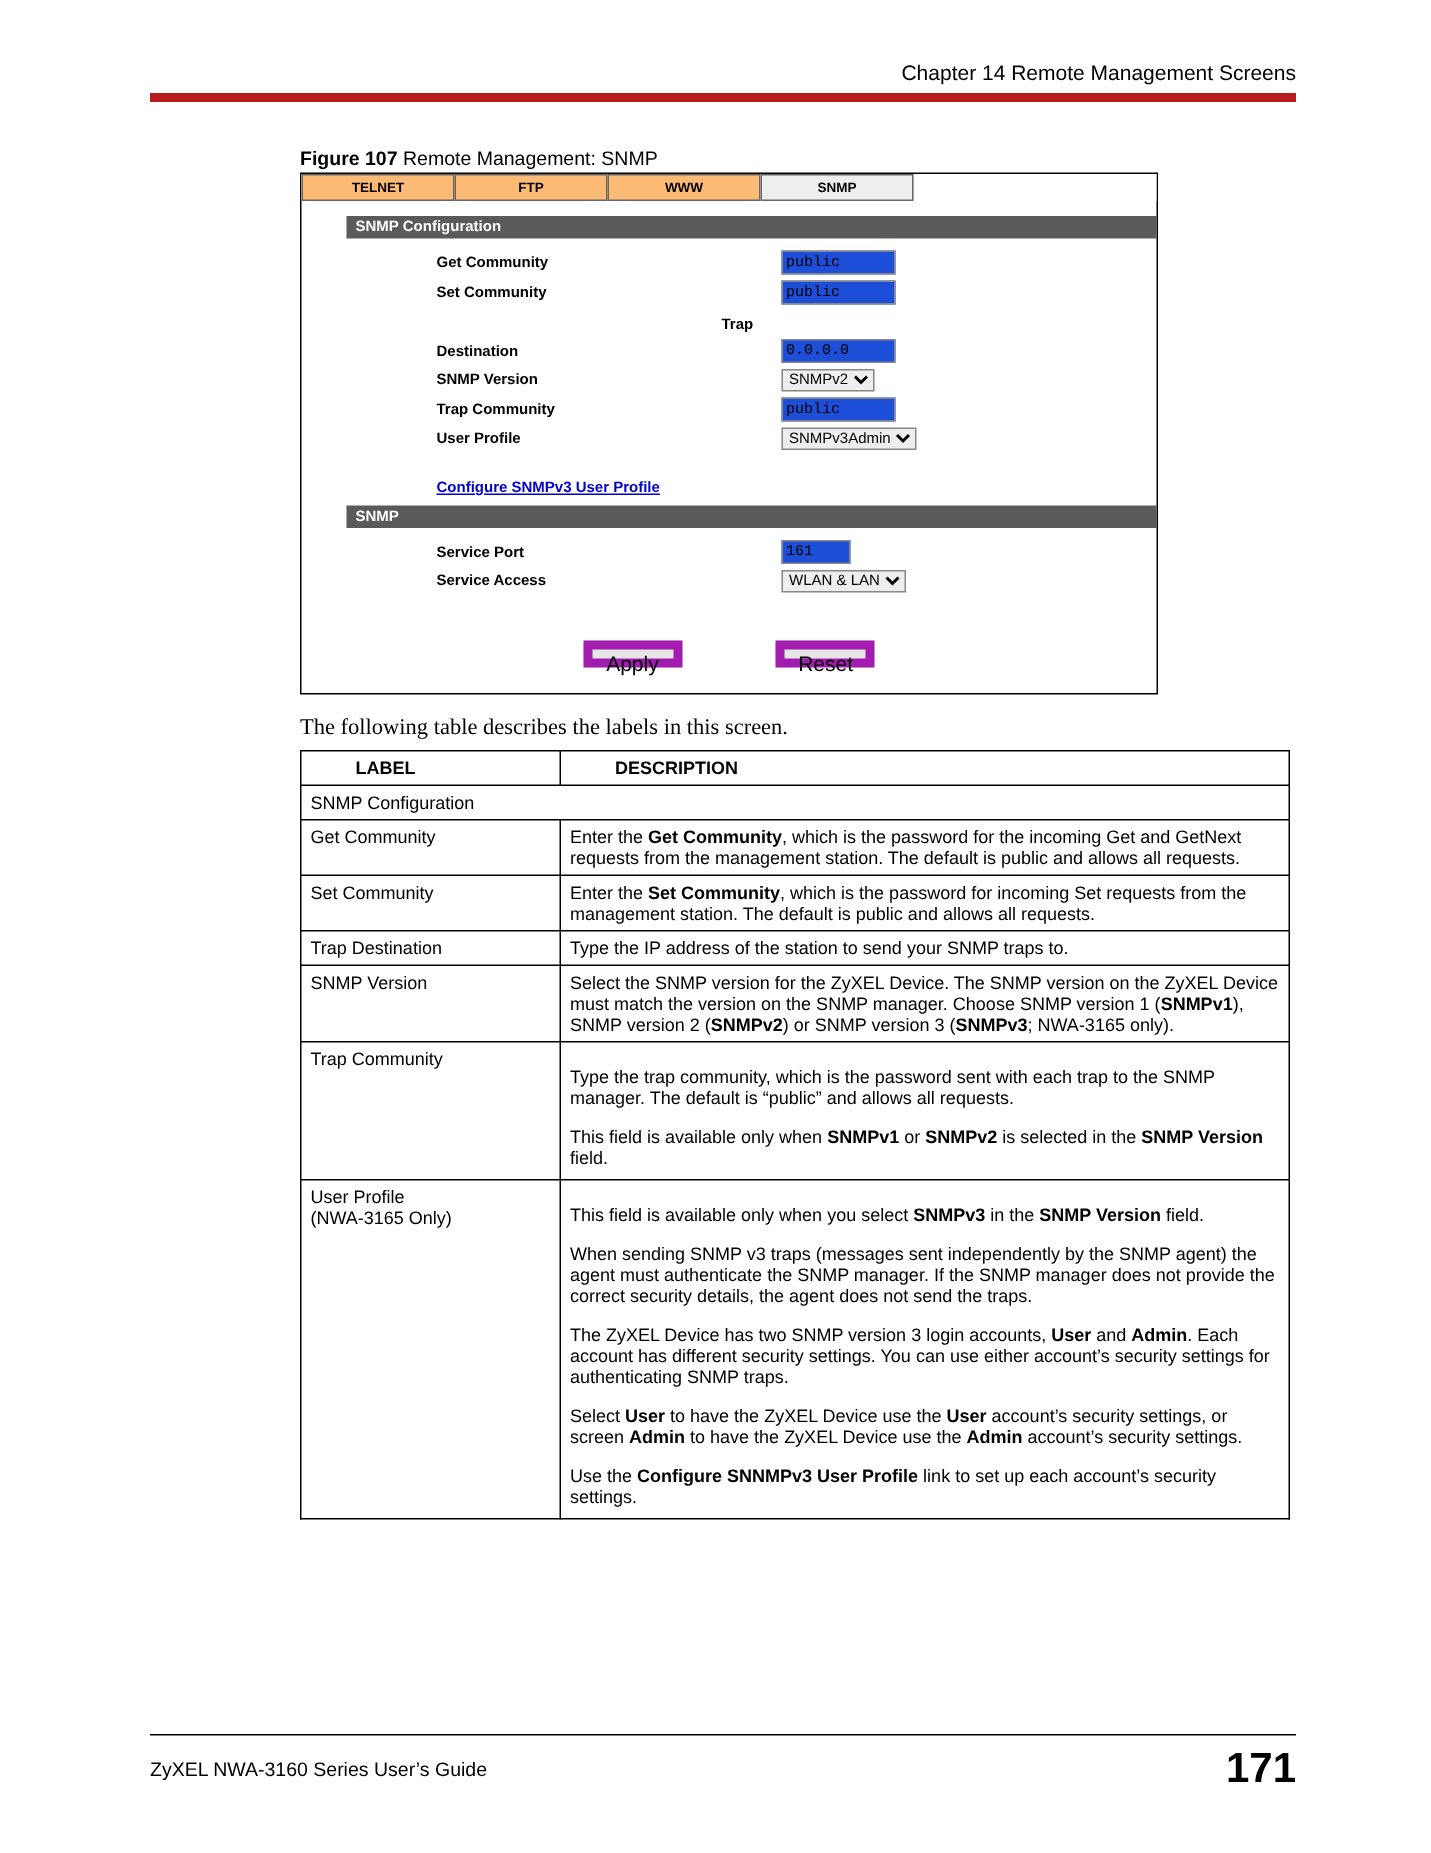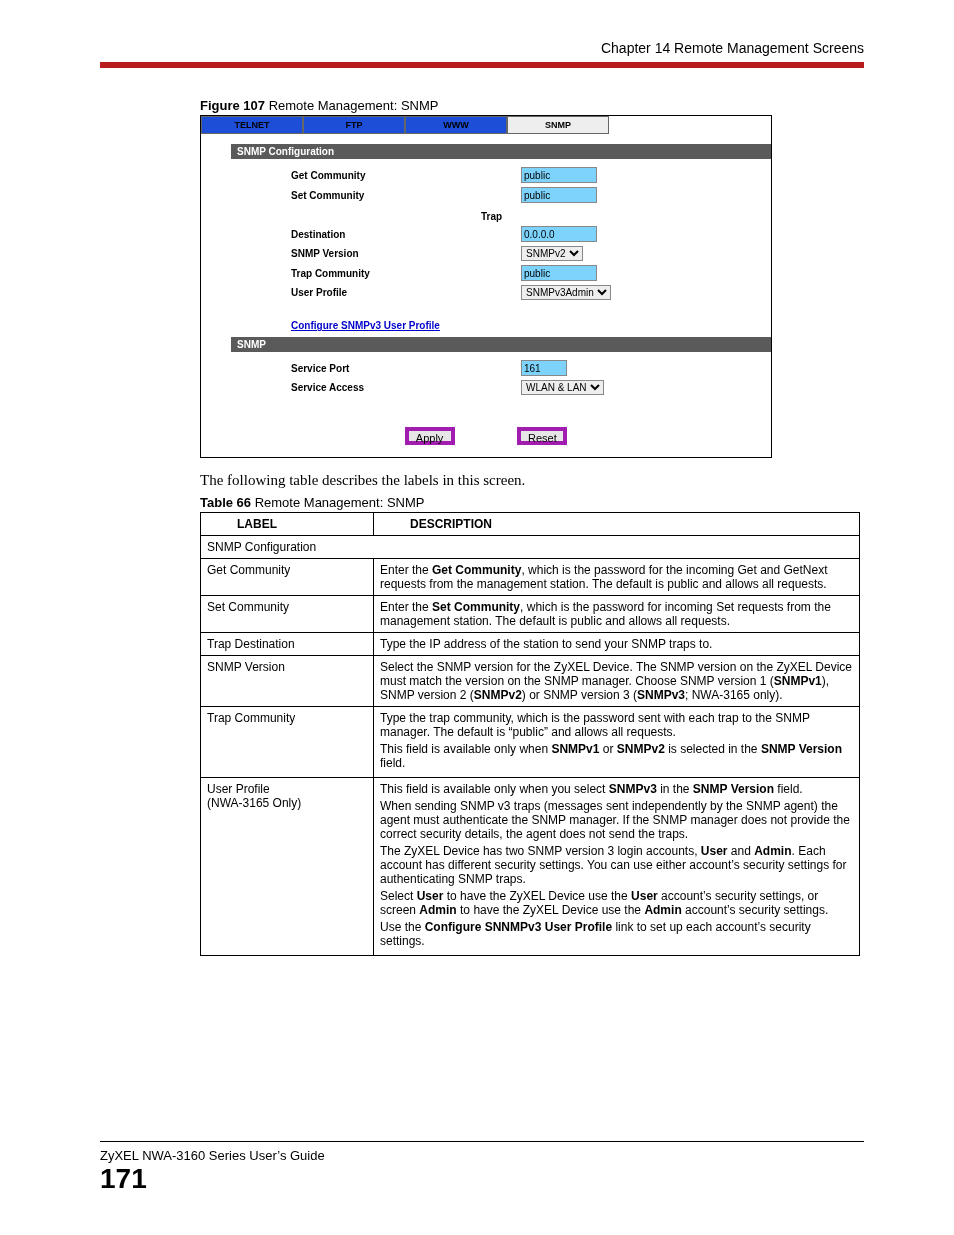--- a/index.html
+++ b/index.html
@@ -39,21 +39,21 @@
     display: flex;
     background: #fff;
     font-size: 9px;
     font-weight: bold;
   }
   .tab {
     width: 100px;
     text-align: center;
     padding: 3px 0;
     border: 1px solid #666;
-    background: #1d4ed8;
+    background: #fdba74;
   }
   .tab.active {
     background: #eee;
   }
   .section-bar {
     background: #5a5a5a;
     color: #fff;
     font-size: 10px;
     font-weight: bold;
     padding: 2px 6px;
@@ -75,27 +75,27 @@
   }
   .row .lbl {
     width: 230px;
     font-weight: bold;
     font-size: 10px;
   }
   .row .ctrl {
     font-size: 9px;
   }
   .txt-input {
-    font-family: Liberation Sans, sans-serif;
+    font-family: Liberation Mono, monospace;
     font-size: 10px;
     padding: 0 2px;
     width: 70px;
     height: 14px;
     border: 1px solid #888;
-    background: #7dd3fc;
+    background: #1d4ed8;
   }
   .txt-input.short { width: 40px; }
   .sel {
     font-size: 10px;
     border: 1px solid #888;
     background: #eee;
   }
   .link-blue {
     color: #0000cc;
     text-decoration: underline;
@@ -104,24 +104,24 @@
     margin-left: 90px;
     display: inline-block;
     margin-top: 8px;
     margin-bottom: 6px;
   }
   .btn-row {
     text-align: center;
     padding: 20px 0 12px 0;
   }
   .btn {
-    font-size: 11px;
+    font-size: 14px;
     background: #e6e6e6;
-    border: 4px solid #a21caf;
-    width: 50px;
+    border: 6px solid #a21caf;
+    width: 66px;
     height: 18px;
     margin: 0 30px;
   }
   .body-text {
     font-family: 'Times New Roman', serif;
     font-size: 15px;
     margin: 14px 0 6px 100px;
   }
   .tbl-caption {
     font-size: 13px;
@@ -147,32 +147,31 @@
   table.desc .lbl-cell { width: 130px; }
   .footer {
     position: absolute;
     bottom: 40px;
     left: 100px;
     right: 90px;
     border-top: 1px solid #000;
     padding-top: 6px;
     display: flex;
     justify-content: space-between;
-    align-items: flex-start;
-    flex-direction: column;
+    align-items: center;
   }
   .footer .guide {
     font-size: 13px;
   }
   .footer .pageno {
     font-size: 28px;
     font-weight: bold;
   }
   .radio { margin-right: 2px; }
-  .para { margin: 0 0 3px 0; }
+  .para { margin: 12px 0 3px 0; }
 </style>
 </head>
 <body>
 
 <div class="page">
   <div class="top-header">Chapter 14 Remote Management Screens</div>
 
   <div class="fig-caption">
     <span class="bold">Figure 107</span><span>   Remote Management: SNMP</span>
   </div>
@@ -236,23 +235,20 @@
     </div>
 
     <div class="btn-row">
       <button class="btn">Apply</button>
       <button class="btn">Reset</button>
     </div>
   </div>
 
   <div class="body-text">The following table describes the labels in this screen.</div>
 
-  <div class="tbl-caption">
-    <span class="bold">Table 66</span><span>   Remote Management: SNMP</span>
-  </div>
 
   <table class="desc">
     <tbody>
         <tr>
       <th class="lbl-cell">LABEL</th>
       <th>DESCRIPTION</th>
     </tr>
     <tr>
       <td colspan="2">SNMP Configuration</td>
     </tr>

